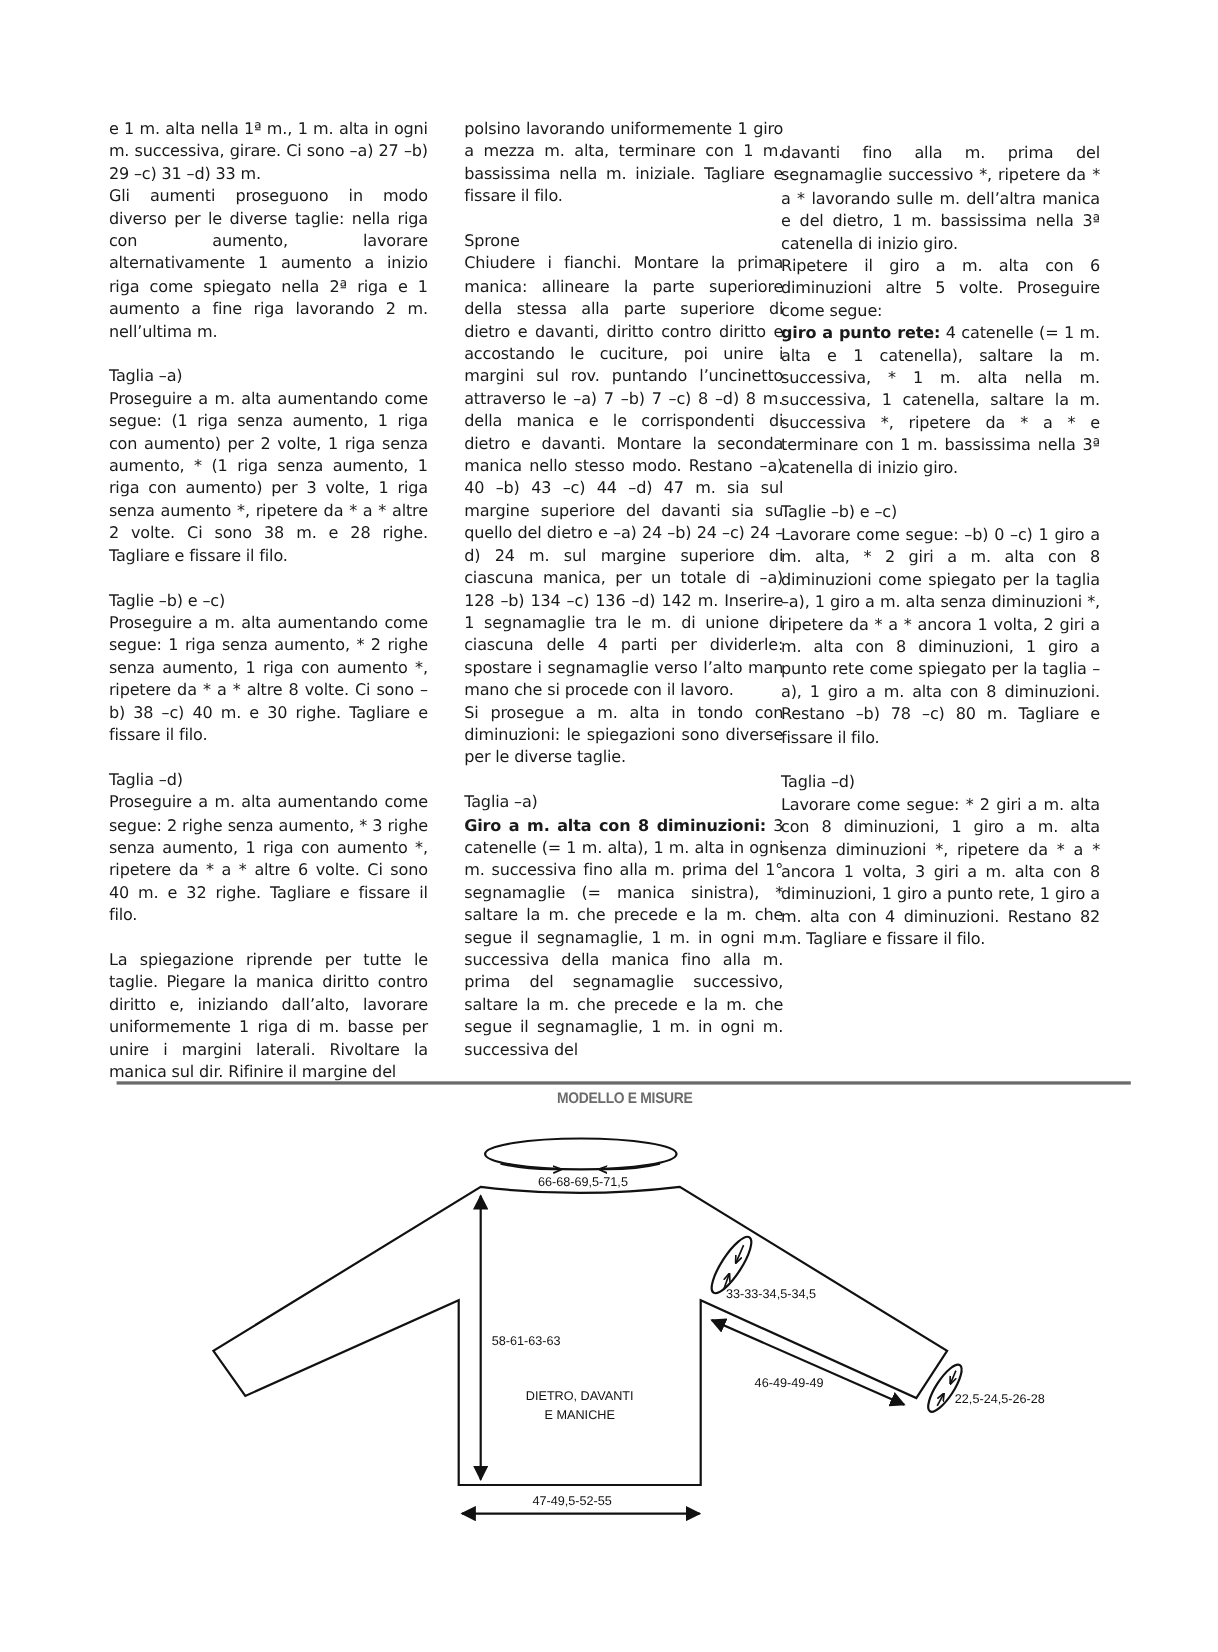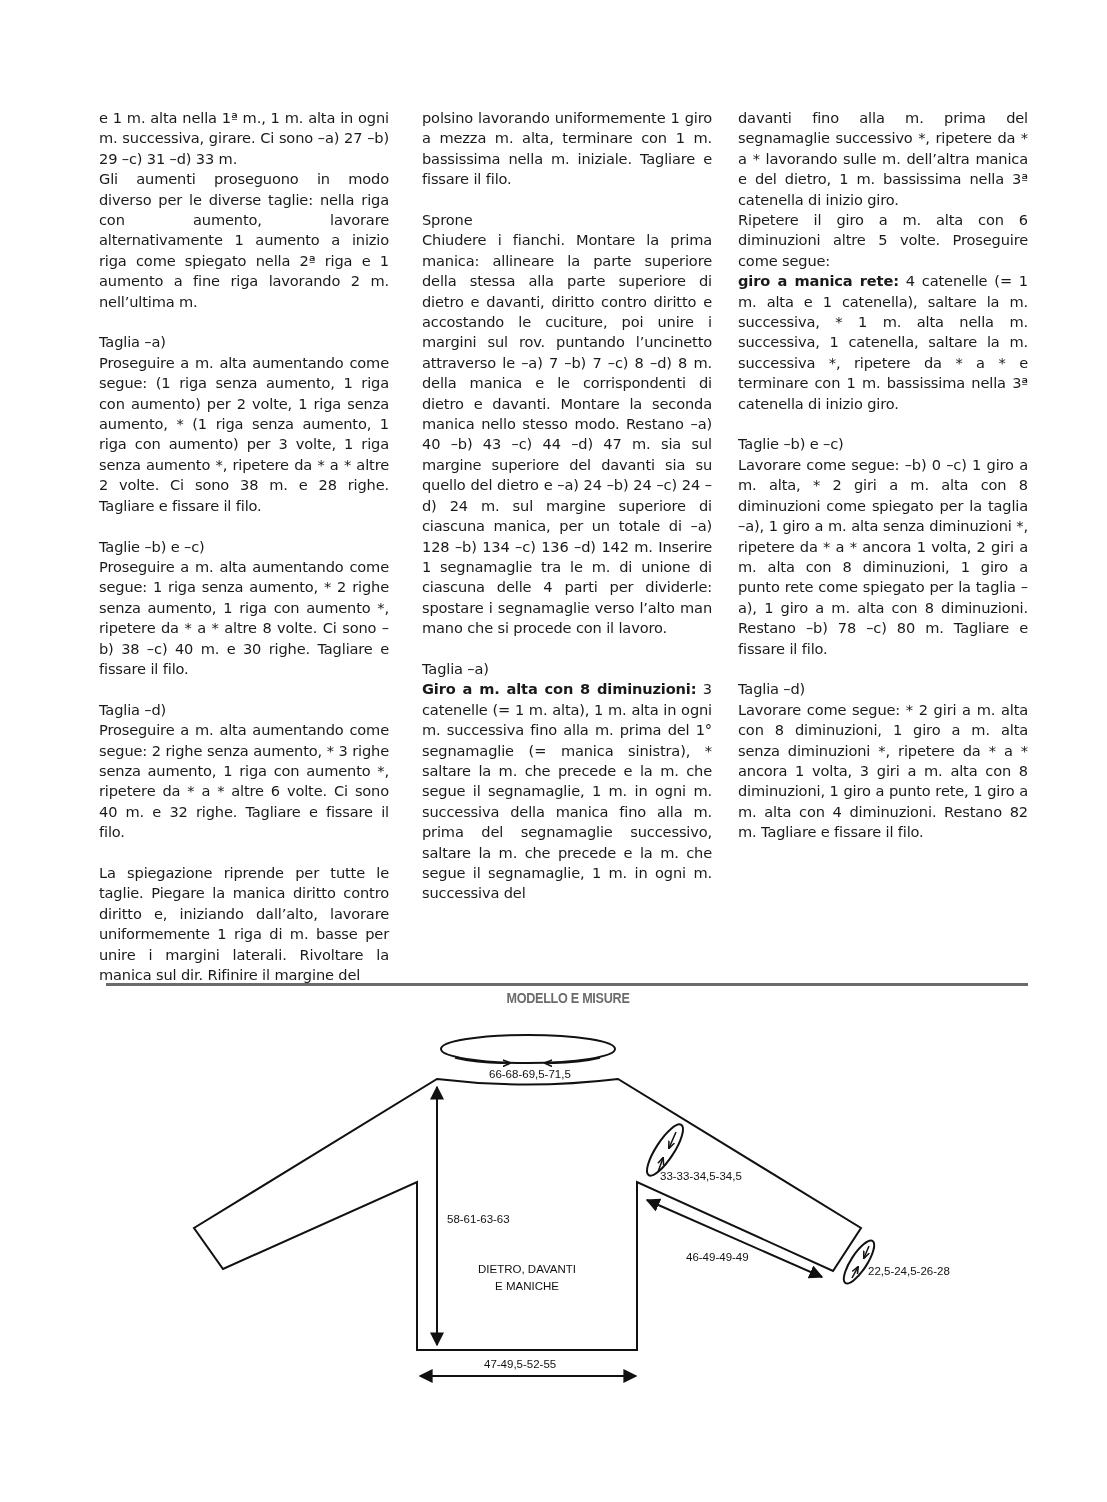--- a/index.html
+++ b/index.html
@@ -6,21 +6,21 @@
     body { width: 1107px; height: 1502px; position: relative; overflow: hidden;
            font-family: "DejaVu Sans", sans-serif; color: #1a1a1a; }
     .col { position: absolute; top: 108px; font-size: 14.6px; line-height: 20.4px;
            text-align: justify; letter-spacing: -0.15px; }
     .col p { margin: 0; }
     .col .gap { height: 20.4px; }
     .col h3 { margin: 0; font-size: 14.6px; font-weight: normal; line-height: 20.4px; }
     .col b { font-weight: bold; }
     #col1 { left: 99px; width: 290px; }
     #col2 { left: 422px; width: 290px; }
-    #col3 { left: 738px; width: 290px; }
+    #col3 { left: 710px; width: 290px; margin-top: 22px; }
     .rule { position: absolute; left: 106px; top: 983px; width: 922px; height: 3px; background: #6b6b6b; }
     .diagram-title { position: absolute; top: 990px; left: 0; width: 1136px; text-align: center;
                      font-family: "Liberation Sans", sans-serif; font-weight: bold; font-size: 14px;
                      color: #6b6b6b; letter-spacing: -0.3px; transform: scaleX(0.9); }
     svg.diagram { position: absolute; left: 0; top: 0; width: 1107px; height: 1502px; pointer-events: none; }
     svg.diagram text { font-family: "Liberation Sans", sans-serif; font-size: 11.5px; fill: #111; }
   </style>
 </head>
 <body>
 
@@ -38,29 +38,30 @@
   <p>Proseguire a m. alta aumentando come segue: 2 righe senza aumento, * 3 righe senza aumento, 1 riga con aumento *, ripetere da * a * altre 6 volte. Ci sono 40 m. e 32 righe. Tagliare e fissare il filo.</p>
   <div class="gap"></div>
   <p>La spiegazione riprende per tutte le taglie. Piegare la manica diritto contro diritto e, iniziando dall’alto, lavorare uniformemente 1 riga di m. basse per unire i margini laterali. Rivoltare la manica sul dir. Rifinire il margine del</p>
 </div>
 
 <div class="col" id="col2">
   <p>polsino lavorando uniformemente 1 giro a mezza m. alta, terminare con 1 m. bassissima nella m. iniziale. Tagliare e fissare il filo.</p>
   <div class="gap"></div>
   <h3>Sprone</h3>
   <p>Chiudere i fianchi. Montare la prima manica: allineare la parte superiore della stessa alla parte superiore di dietro e davanti, diritto contro diritto e accostando le cuciture, poi unire i margini sul rov. puntando l’uncinetto attraverso le –a) 7 –b) 7 –c) 8 –d) 8 m. della manica e le corrispondenti di dietro e davanti. Montare la seconda manica nello stesso modo. Restano –a) 40 –b) 43 –c) 44 –d) 47 m. sia sul margine superiore del davanti sia su quello del dietro e –a) 24 –b) 24 –c) 24 –d) 24 m. sul margine superiore di ciascuna manica, per un totale di –a) 128 –b) 134 –c) 136 –d) 142 m. Inserire 1 segnamaglie tra le m. di unione di ciascuna delle 4 parti per dividerle: spostare i segnamaglie verso l’alto man mano che si procede con il lavoro.</p>
+  <p>Si prosegue a m. alta in tondo con diminuzioni: le spiegazioni sono diverse per le diverse taglie.</p>
   <div class="gap"></div>
   <h3>Taglia –a)</h3>
   <p><b>Giro a m. alta con 8 diminuzioni:</b><span> 3 catenelle (= 1 m. alta), 1 m. alta in ogni m. successiva fino alla m. prima del 1° segnamaglie (= manica sinistra), * saltare la m. che precede e la m. che segue il segnamaglie, 1 m. in ogni m. successiva della manica fino alla m. prima del segnamaglie successivo, saltare la m. che precede e la m. che segue il segnamaglie, 1 m. in ogni m. successiva del</span></p>
 </div>
 
 <div class="col" id="col3">
   <p>davanti fino alla m. prima del segnamaglie successivo *, ripetere da * a * lavorando sulle m. dell’altra manica e del dietro, 1 m. bassissima nella 3ª catenella di inizio giro.</p>
   <p>Ripetere il giro a m. alta con 6 diminuzioni altre 5 volte. Proseguire come segue:</p>
-  <p><b>giro a manica rete:</b><span> 4 catenelle (= 1 m. alta e 1 catenella), saltare la m. successiva, * 1 m. alta nella m. successiva, 1 catenella, saltare la m. successiva *, ripetere da * a * e terminare con 1 m. bassissima nella 3ª catenella di inizio giro.</span></p>
+  <p><b>giro a punto rete:</b><span> 4 catenelle (= 1 m. alta e 1 catenella), saltare la m. successiva, * 1 m. alta nella m. successiva, 1 catenella, saltare la m. successiva *, ripetere da * a * e terminare con 1 m. bassissima nella 3ª catenella di inizio giro.</span></p>
   <div class="gap"></div>
   <h3>Taglie –b) e –c)</h3>
   <p>Lavorare come segue: –b) 0 –c) 1 giro a m. alta, * 2 giri a m. alta con 8 diminuzioni come spiegato per la taglia –a), 1 giro a m. alta senza diminuzioni *, ripetere da * a * ancora 1 volta, 2 giri a m. alta con 8 diminuzioni, 1 giro a punto rete come spiegato per la taglia –a), 1 giro a m. alta con 8 diminuzioni. Restano –b) 78 –c) 80 m. Tagliare e fissare il filo.</p>
   <div class="gap"></div>
   <h3>Taglia –d)</h3>
   <p>Lavorare come segue: * 2 giri a m. alta con 8 diminuzioni, 1 giro a m. alta senza diminuzioni *, ripetere da * a * ancora 1 volta, 3 giri a m. alta con 8 diminuzioni, 1 giro a punto rete, 1 giro a m. alta con 4 diminuzioni. Restano 82 m. Tagliare e fissare il filo.</p>
 </div>
 
 <div class="rule"></div>
 <div class="diagram-title">MODELLO E MISURE</div>

